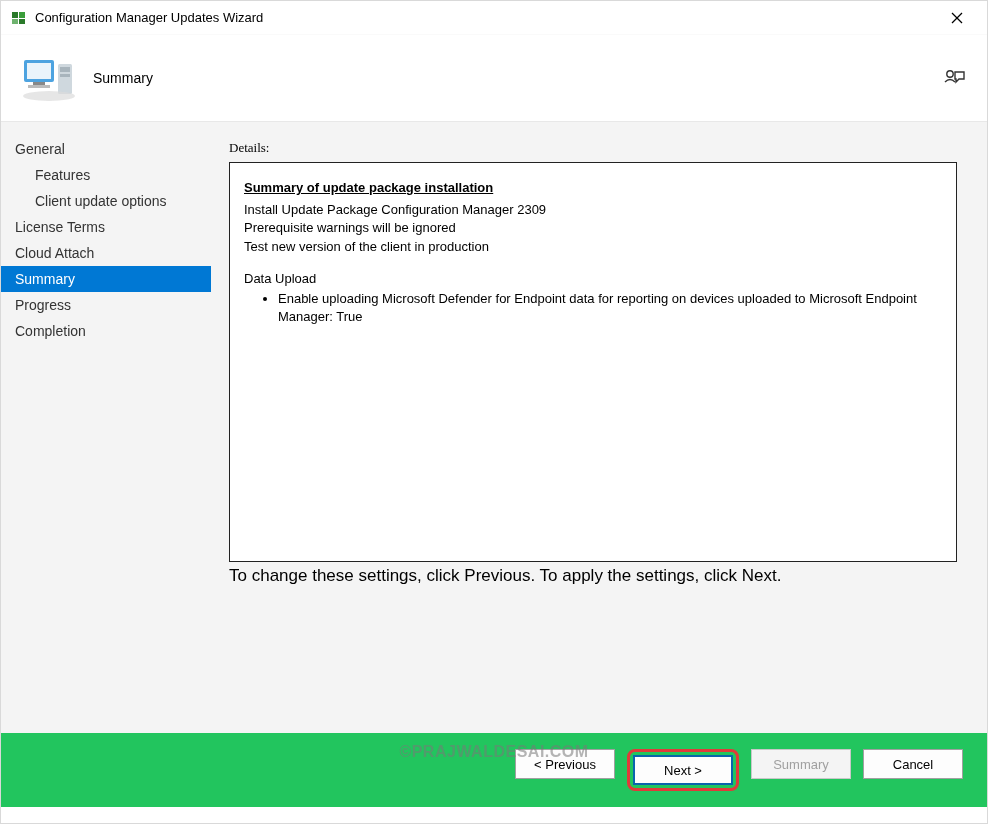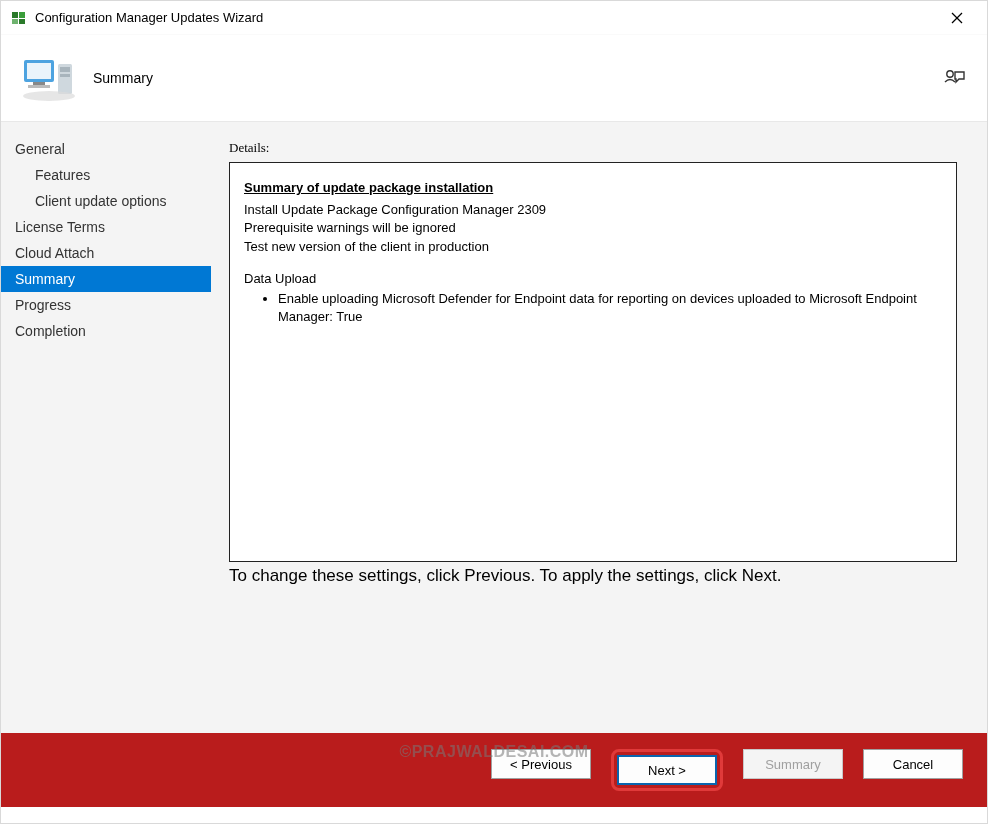--- a/index.html
+++ b/index.html
@@ -114,23 +114,23 @@
     font-size: 16px;
     font-weight: 700;
     color: rgba(120,120,120,0.55);
     letter-spacing: 0.5px;
     pointer-events: none;
     white-space: nowrap;
   }
   .footer {
     display: flex;
     justify-content: flex-end;
-    gap: 20px;
+    gap: 12px;
     padding: 16px 24px 16px 0;
-    background: #b91c1c;
+    background: #22c55e;
   }
   .btn {
     min-width: 100px;
     height: 30px;
     background: #fdfdfd;
     border: 1px solid #a0a0a0;
     font-size: 13px;
     cursor: default;
     font-family: inherit;
   }

